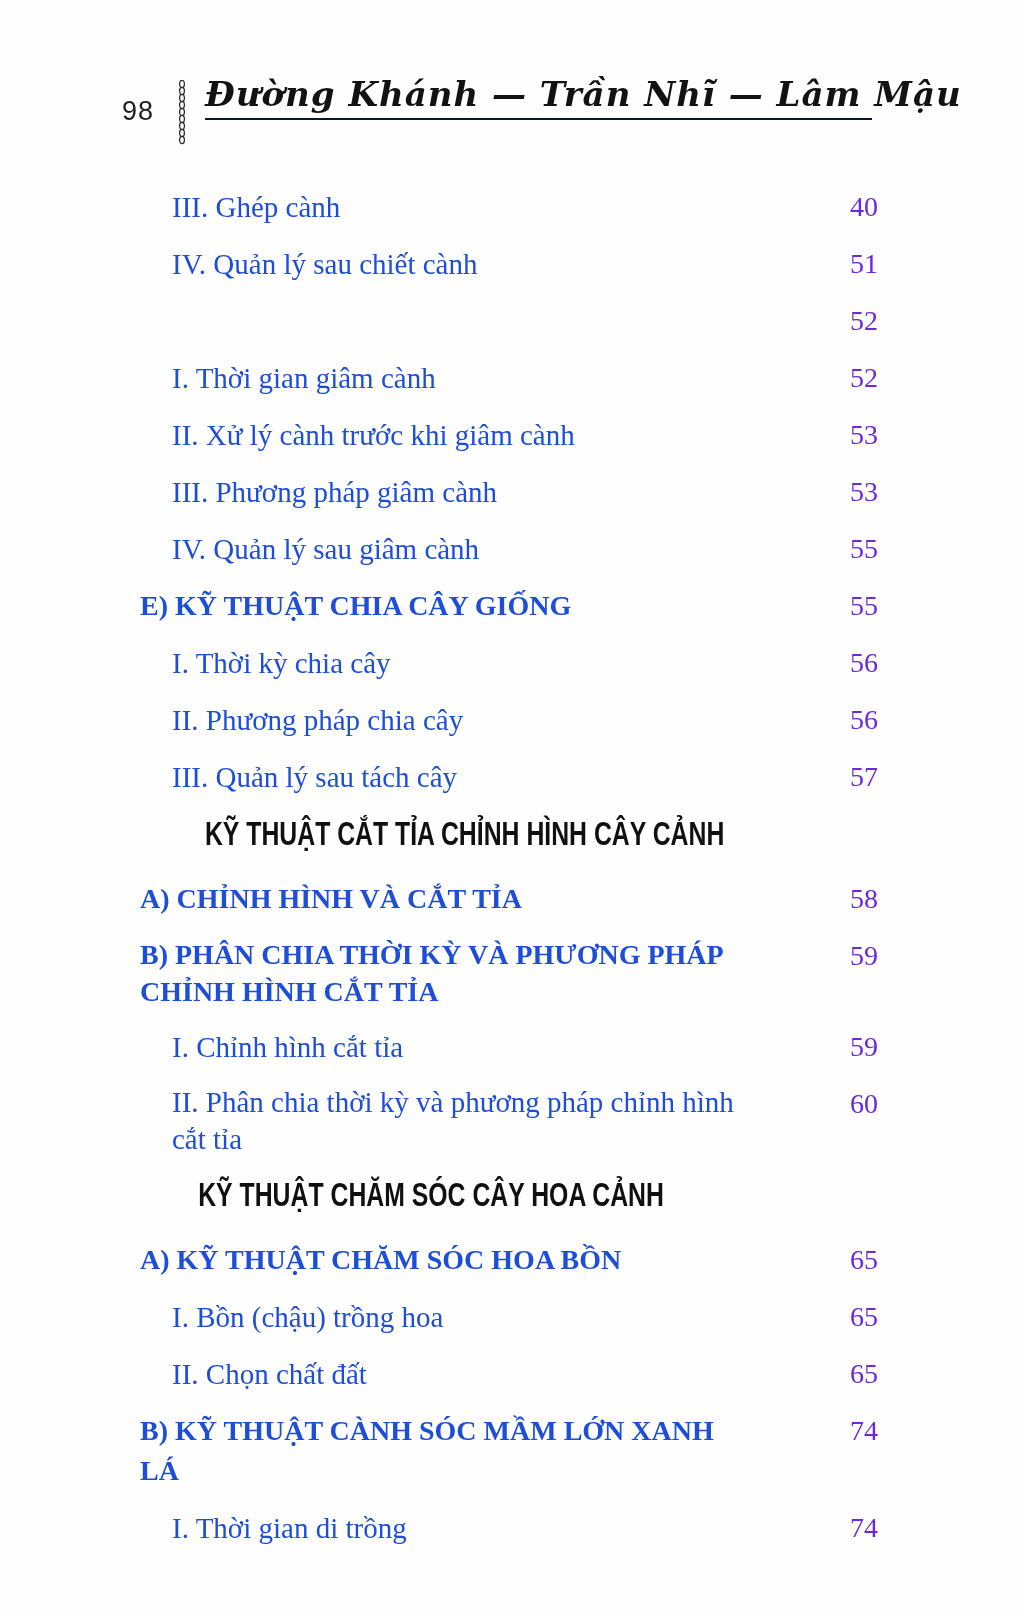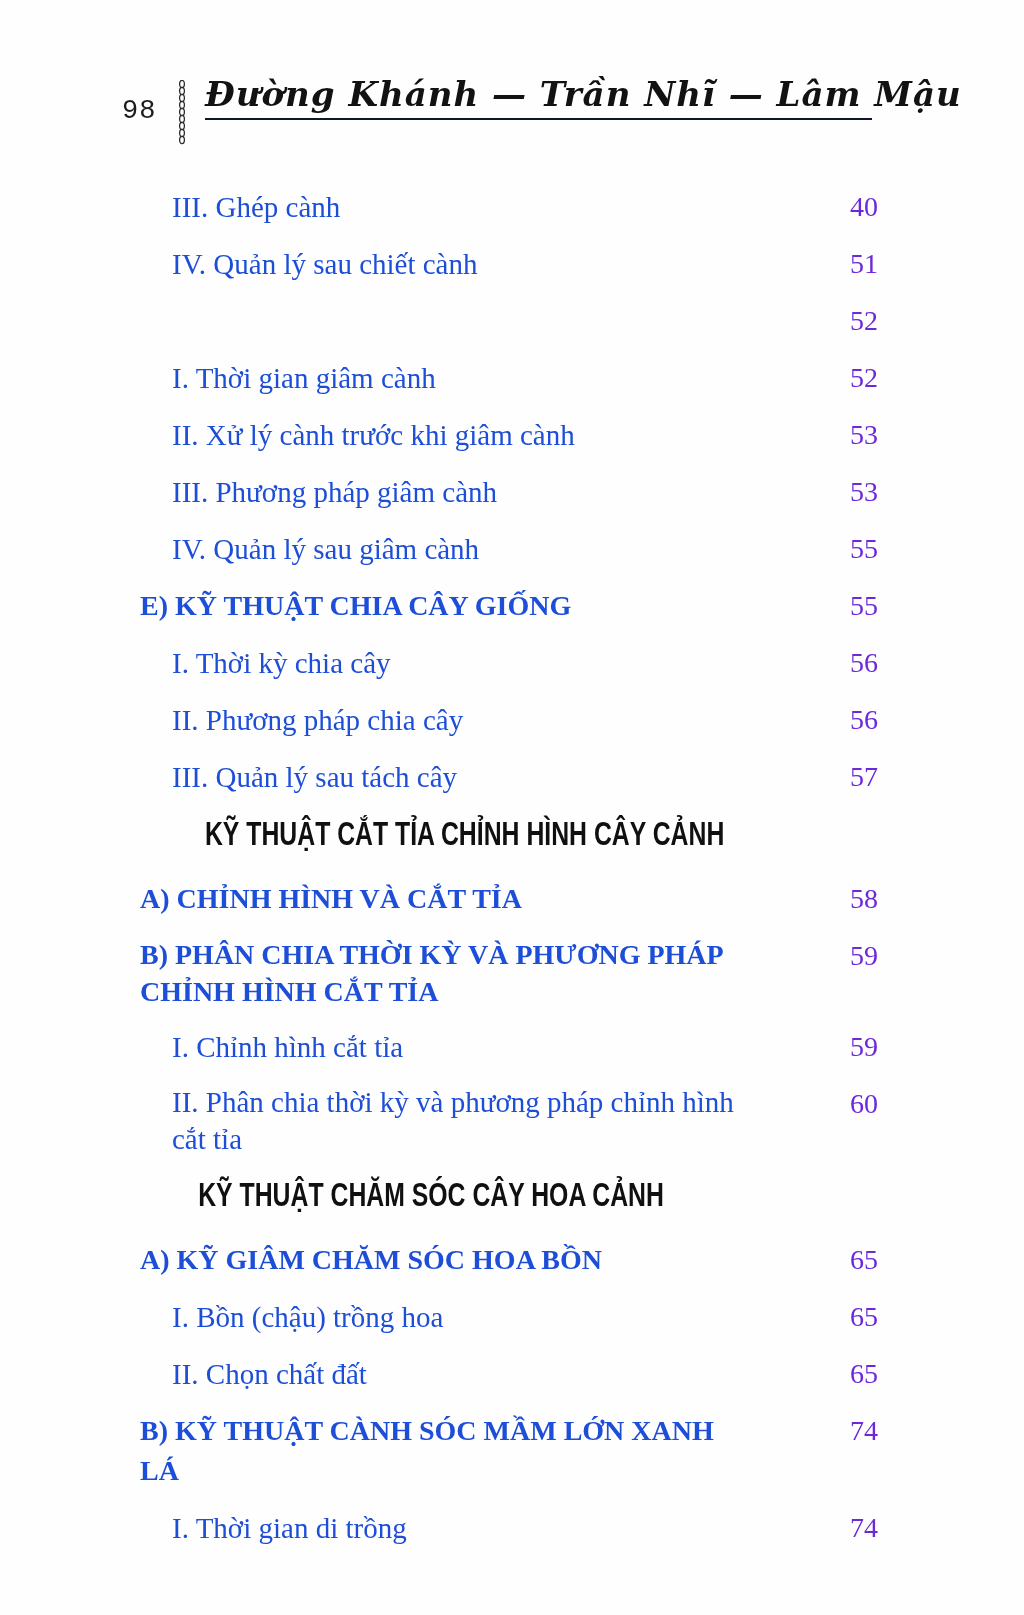--- a/index.html
+++ b/index.html
@@ -12,21 +12,21 @@
   .page {
     position:relative;
     width:1024px; height:1615px;
     background:#fefefe;
     overflow:hidden;
   }
   
   .header { position:absolute; top:0; left:0; right:0; height:160px; }
   .page-num {
     position:absolute; left:122px; top:96px;
-    font-family:Liberation Mono, monospace;
+    font-family:Liberation Sans, sans-serif;
     font-size:27px; color:#1d1d1d; letter-spacing:1px;
   }
   .chain { position:absolute; left:176px; top:80px; }
   .title-block {
     position:absolute; left:205px; right:152px; top:74px;
     border-bottom:2px solid #0f172a;
     text-align:right;
     padding:0 4px 4px 0;
   }
   .running-title {
@@ -170,21 +170,21 @@
     <div class="row sub two">
       <div class="label">II. Phân chia thời kỳ và phương pháp chỉnh hình cắt tỉa</div>
       <div class="pagenum">60</div>
     </div>
 
     <div class="section-row">
       <span class="stxt">KỸ THUẬT CHĂM SÓC CÂY HOA CẢNH</span>
     </div>
 
     <div class="row letter">
-      <div class="label">A) KỸ GIÂM CHĂM SÓC HOA BỒN</div>
+      <div class="label">A) KỸ THUẬT CHĂM SÓC HOA BỒN</div>
       <div class="pagenum">65</div>
     </div>
     <div class="row sub">
       <div class="label">I. Bồn (chậu) trồng hoa</div>
       <div class="pagenum">65</div>
     </div>
     <div class="row sub">
       <div class="label">II. Chọn chất đất</div>
       <div class="pagenum">65</div>
     </div>

